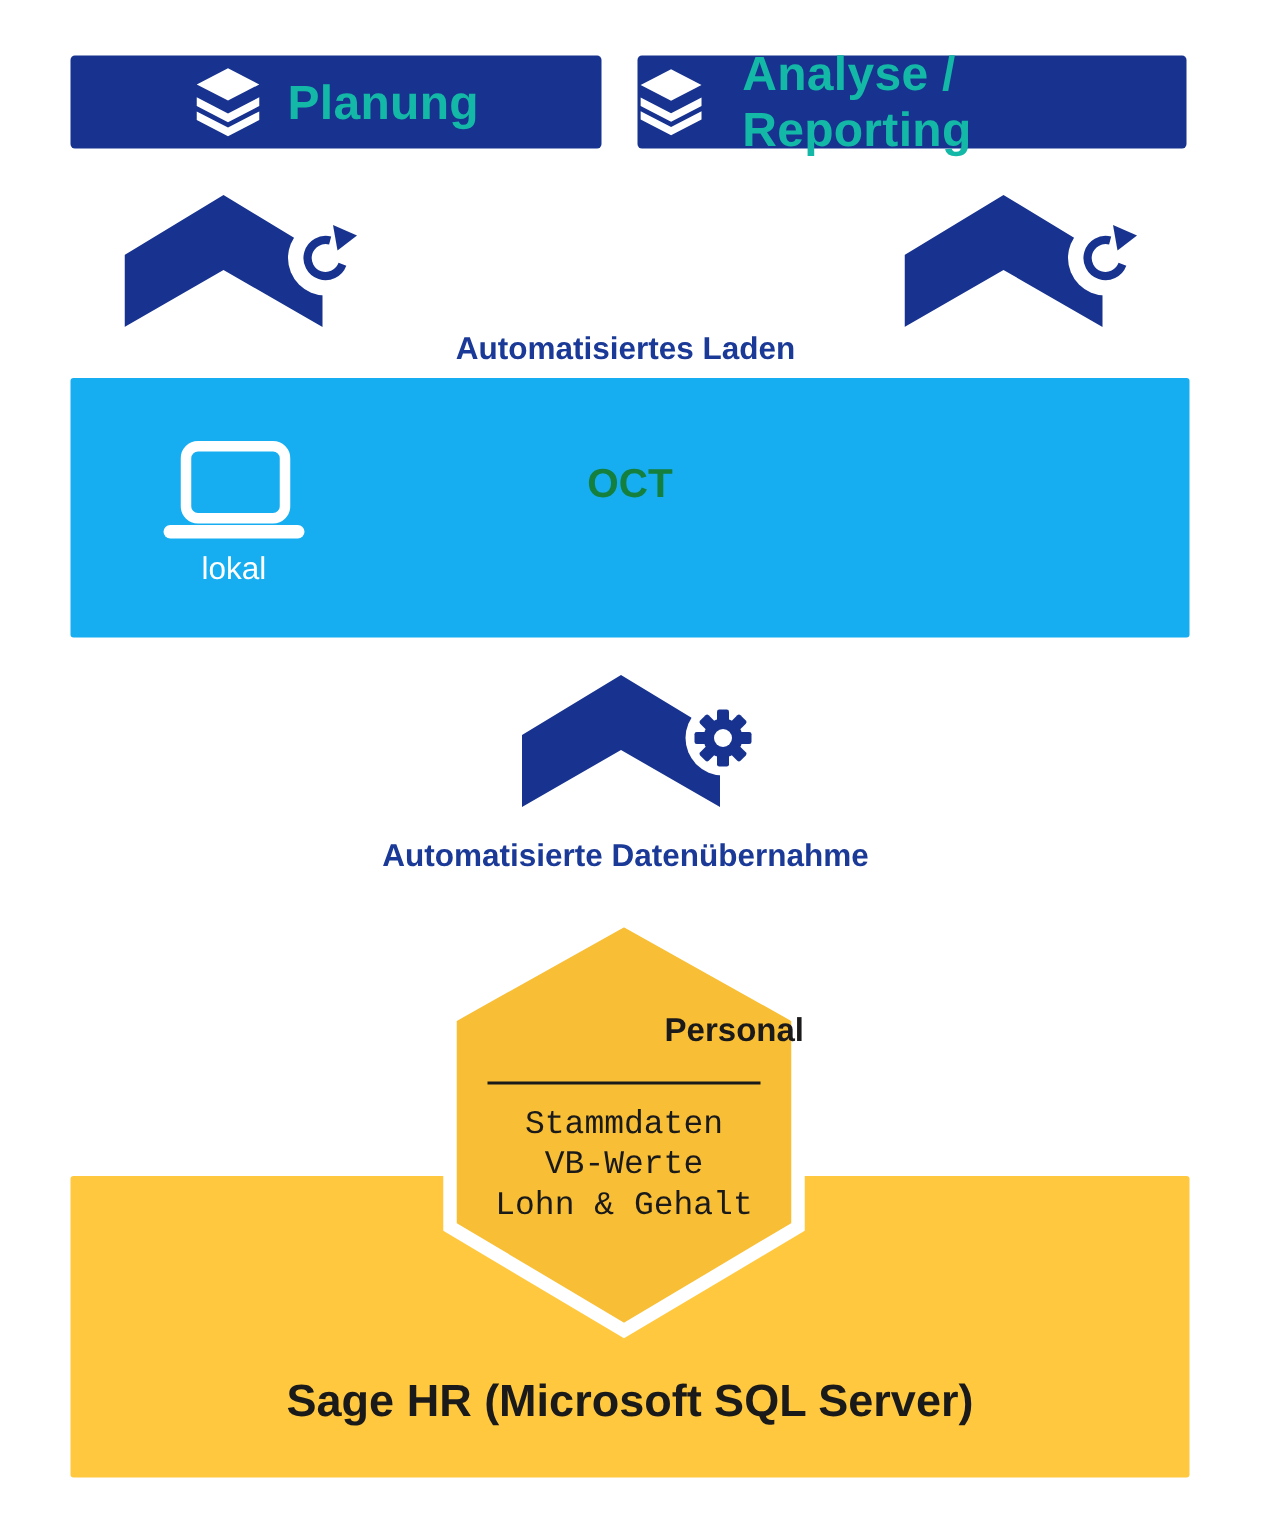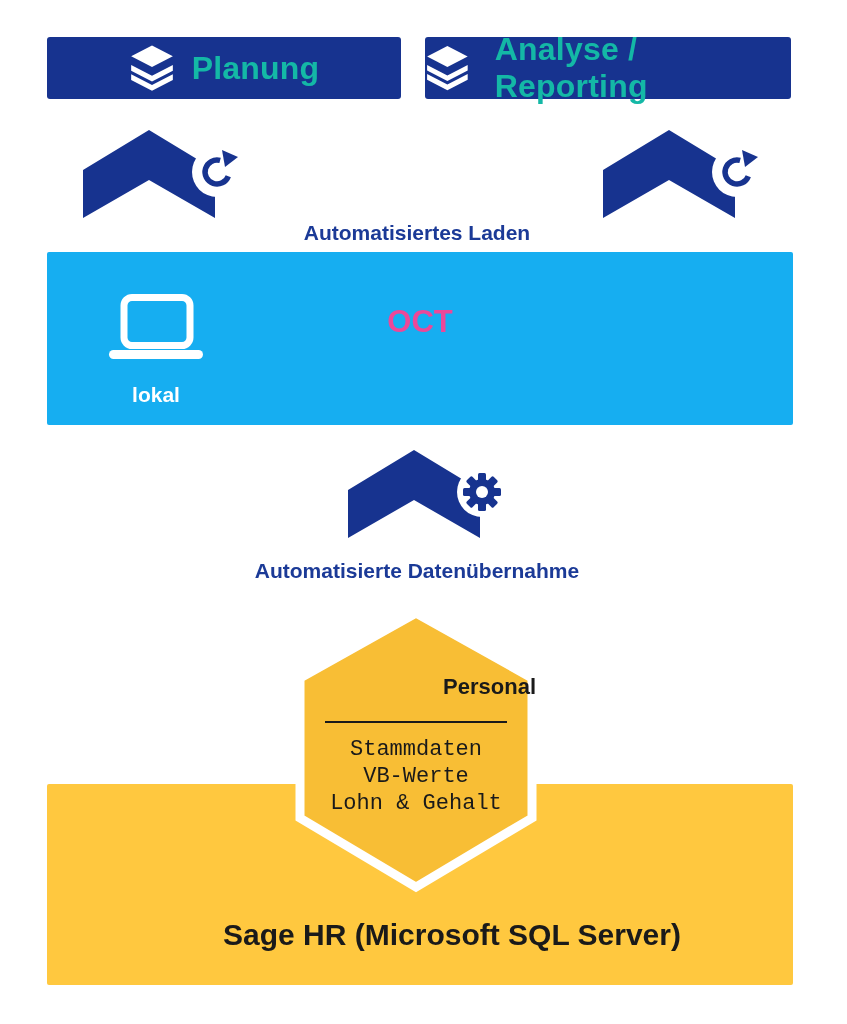--- a/index.html
+++ b/index.html
@@ -37,39 +37,39 @@
 
   .caption{position:absolute;color:var(--text-blue);font-weight:bold;
     font-size:21px;text-align:center;line-height:30px;}
   .cap-load{left:267px;top:170px;width:300px;margin-top:48px;}
   .cap-transfer{left:217px;top:556px;width:400px;}
 
   
   .warehouse{position:absolute;left:47px;top:252px;width:746px;height:173px;
     background:var(--light-blue);border-radius:2px;}
   .wh-title{position:absolute;left:247px;top:304px;width:346px;text-align:center;
-    color:#ec4899;font-weight:bold;font-size:31px;line-height:36px;}
+    color:#15803d;font-weight:bold;font-size:27px;line-height:36px;}
   .wh-side{position:absolute;text-align:center;color:#fff;}
   .wh-local{left:102px;top:294px;width:108px;}
   .wh-cloud{left:620px;top:292px;width:104px;}
-  .wh-side .side-label{display:block;margin-top:19px;font-weight:bold;font-size:21px;color:#fff;}
+  .wh-side .side-label{display:block;margin-top:3px;font-weight:normal;font-size:21px;color:#fff;}
 
   
   .hexwrap{position:absolute;left:283px;top:600px;width:266px;height:306px;}
   .hex-content{position:absolute;left:296px;top:674px;width:240px;text-align:center;color:var(--ink);z-index:3;}
   .hex-title{font-size:22px;font-weight:bold;color:var(--ink);text-align:right;}
   .hex-divider{width:182px;height:0;border-top:2px solid var(--ink);margin:21px auto 13px auto;}
   .hex-item{font-size:22px;line-height:27px;color:var(--ink);font-family:Liberation Mono, monospace;}
 
   
   .sourcebox{position:absolute;left:47px;top:784px;width:746px;height:201px;
     background:var(--box-yellow);border-radius:2px;z-index:1;}
   .hexwrap{z-index:2;}
   .source-label{position:absolute;left:47px;top:918px;width:746px;text-align:center;
-    color:var(--ink);font-size:30px;font-weight:bold;z-index:1;margin-left:32px;}
+    color:var(--ink);font-size:30px;font-weight:bold;z-index:1;}
 </style>
 </head>
 <body>
 
 <div class="stage">
 
   <div class="topbox left">
     <svg width="46" height="47" viewBox="0 0 64 64">
       <polygon class="fill-white" points="32,0 61,15 32,30 3,15"></polygon>
       <path class="fill-white" d="M3,27 L32,42 L61,27 L61,35 L32,50 L3,35 Z"></path>

